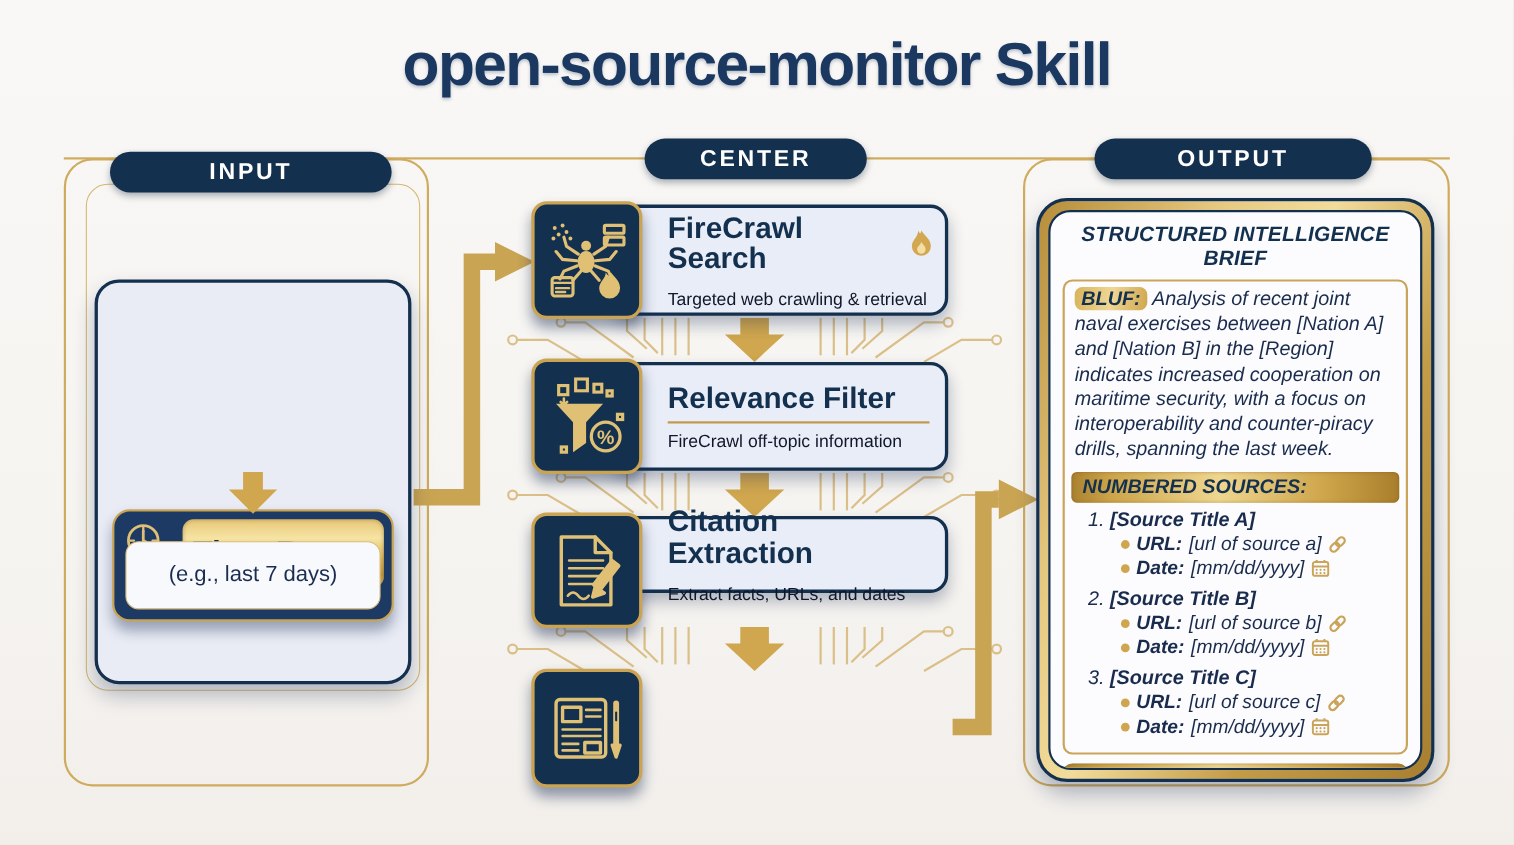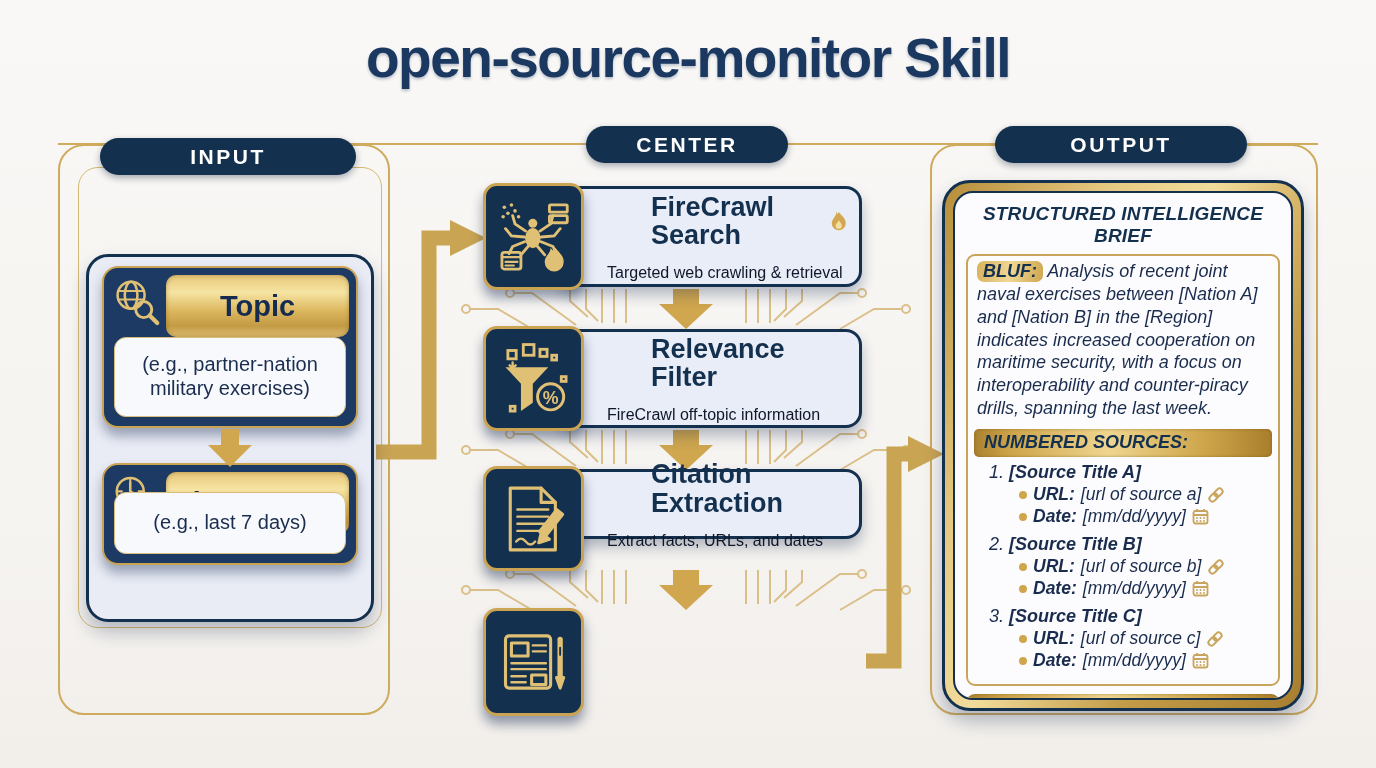--- a/index.html
+++ b/index.html
@@ -65,21 +65,21 @@
     border:3px solid #14304f;border-radius:16px;
     box-shadow:0 8px 14px rgba(20,40,80,.3);z-index:2;
     padding:12px 12px 10px 46px;display:flex;flex-direction:column;justify-content:center;
   }
   .step-tile{
     position:absolute;left:483px;width:101px;background:#14304f;
     border:3px solid #caa452;border-radius:14px;z-index:3;
     display:flex;align-items:center;justify-content:center;
     box-shadow:0 8px 12px rgba(20,40,80,.45);
   }
-  .step-title{font-size:27px;font-weight:bold;color:#14304f;display:flex;align-items:center;gap:9px;line-height:1.05;margin-left:44px;}
+  .step-title{font-size:27px;font-weight:bold;color:#14304f;display:flex;align-items:center;gap:9px;line-height:1.05;}
   .step-divider{height:2px;background:#c09a4a;margin:7px 2px 8px 0;}
   .step-sub{font-size:16px;color:#0f172a;}
   
   .panel{
     position:absolute;left:942px;top:180px;width:362px;height:531px;
     border:3px solid #14304f;border-radius:28px;
     background:linear-gradient(115deg,#b68d3a 0%,#e7ca82 28%,#f2dc9b 45%,#c49c48 70%,#a87f30 100%);
     padding:8px;box-shadow:0 10px 18px rgba(20,40,80,.3);z-index:2;
   }
   .panel-inner{
@@ -159,31 +159,20 @@
   <div class="pill" id="pill-input">INPUT</div>
   <div class="pill" id="pill-output">OUTPUT</div>
   <div class="pill" id="pill-center">CENTER</div>
 
   <div class="gold-frame" id="frame-input"></div>
   <div class="gold-frame" id="frame-input-inner"></div>
   <div class="gold-frame" id="frame-output"></div>
 
   <div class="input-card"></div>
 
-  <div class="io-box" id="topic-box">
-    <svg class="io-icon" viewBox="0 0 64 64" fill="none" stroke="#e0c075" stroke-width="3" stroke-linecap="round">
-      <circle cx="25" cy="24" r="16"></circle>
-      <ellipse cx="25" cy="24" rx="7.5" ry="16"></ellipse>
-      <path d="M10,19 h30 M10,29 h30" stroke-width="2.5"></path>
-      <circle cx="40" cy="41" r="9.5" stroke-width="3.5"></circle>
-      <line x1="47" y1="48" x2="56" y2="57" stroke-width="5"></line>
-    </svg>
-    <div class="io-plate">Topic</div>
-    <div class="io-body">(e.g., partner-nation military exercises)</div>
-  </div>
 
   <svg class="mid-arrow" style="left:204px;top:429px" width="52" height="40">
     <polygon points="17,0 35,0 35,16 48,16 26,38 4,16 17,16" fill="#d0a64e"></polygon>
   </svg>
 
   <div class="io-box" id="time-box">
     <svg class="io-icon" viewBox="0 0 64 64" fill="none" stroke="#e0c075" stroke-width="3" stroke-linecap="round">
       <circle cx="24" cy="23" r="16"></circle>
       <path d="M24,9 v4 M38,23 h-4 M24,37 v-4 M10,23 h4" stroke-width="2.5"></path>
       <path d="M24,23 V13 M24,23 l7,4"></path>

